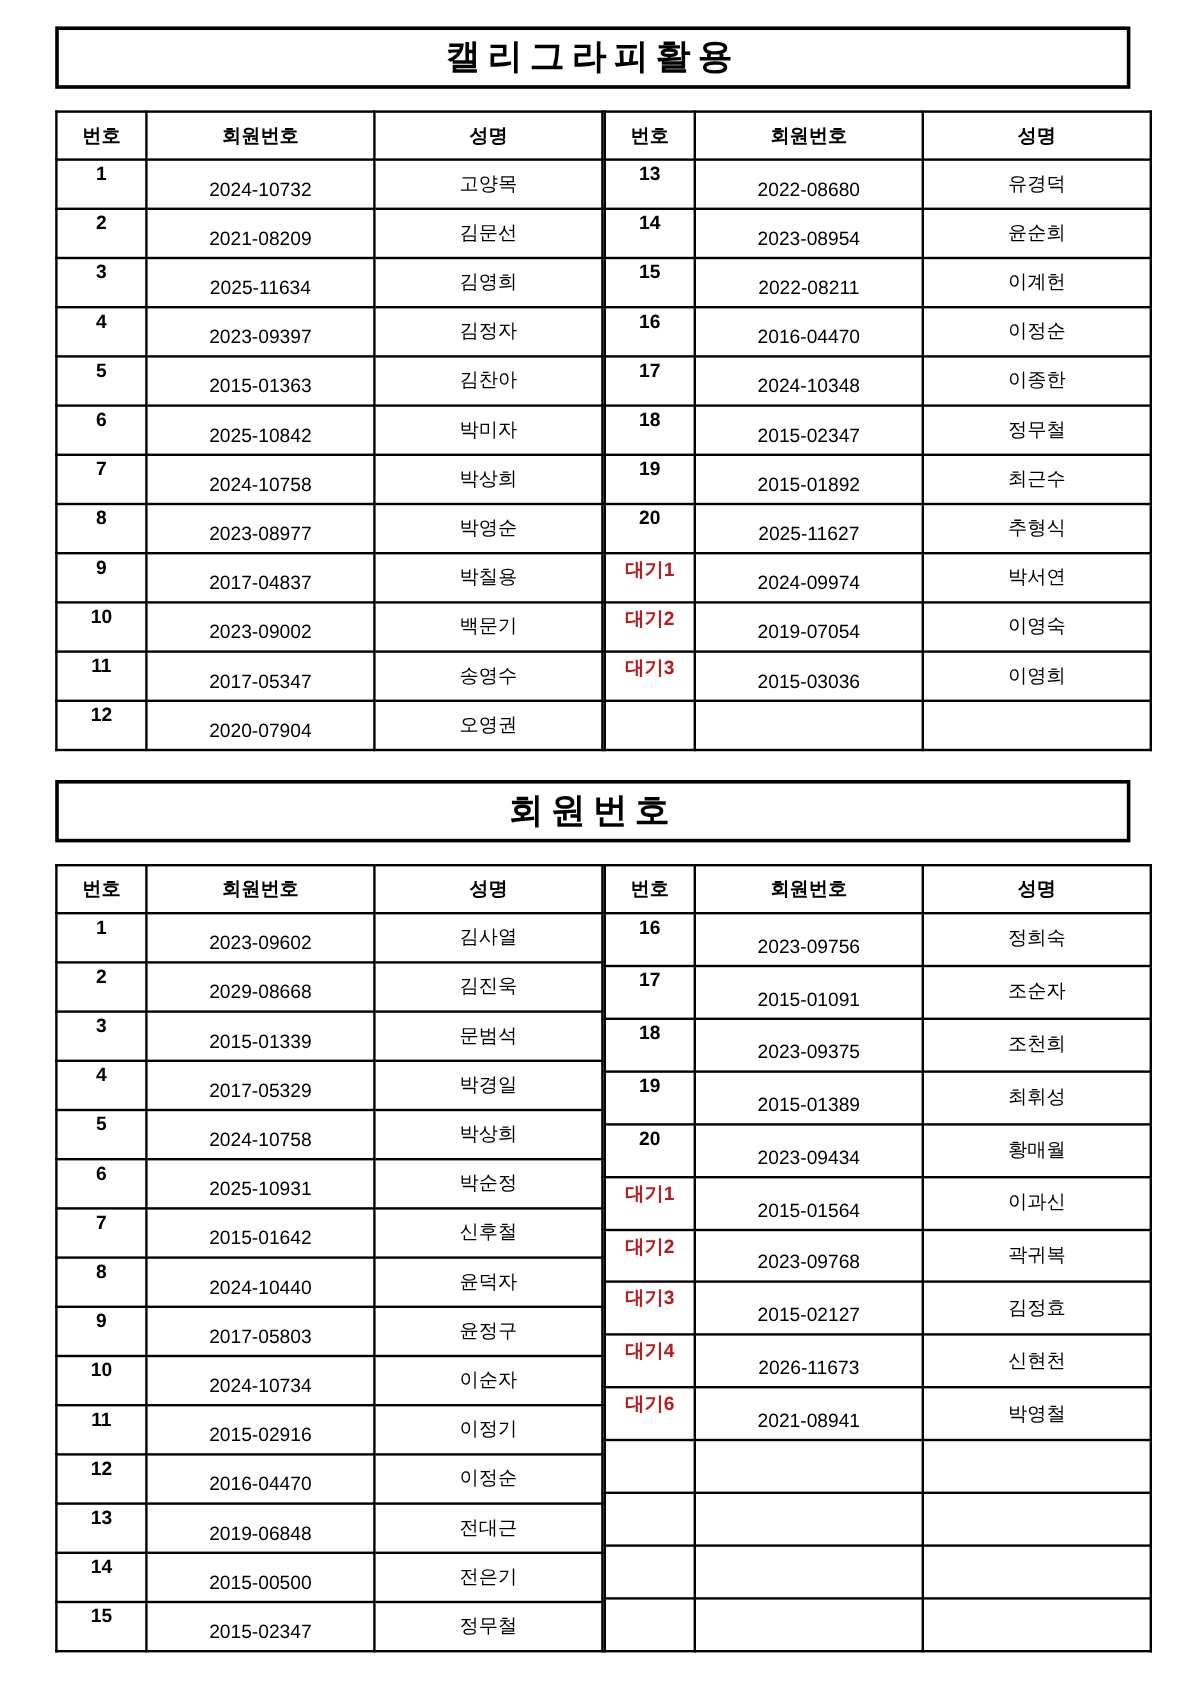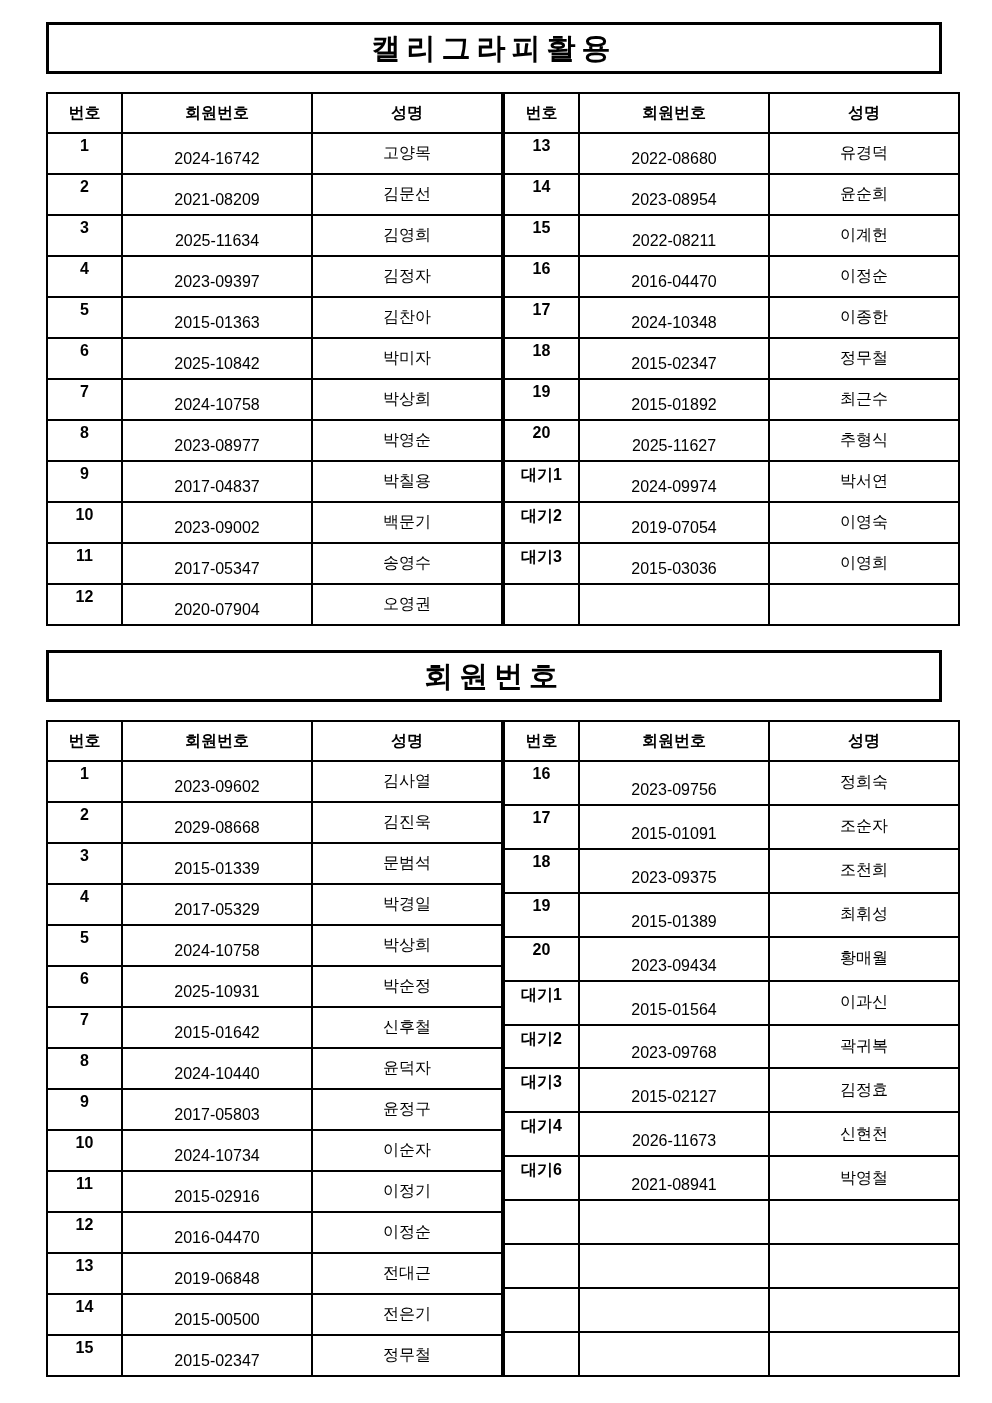--- a/index.html
+++ b/index.html
@@ -66,21 +66,21 @@
   col.c-mem { width: 190px; }
   col.c-name { width: 190px; }
 
   td.no {
     font-weight: bold;
     font-size: 17px;
     vertical-align: top;
     padding-top: 3px;
   }
   td.no.wait {
-    color: #000000;
+    color: #b91c1c;
     font-size: 16px;
   }
   td.mem {
     font-size: 16px;
     vertical-align: bottom;
     padding-bottom: 5px;
   }
   td.name {
     font-size: 17px;
     vertical-align: middle;
@@ -106,21 +106,21 @@
         <thead>
           <tr>
             <th>번호</th>
             <th>회원번호</th>
             <th>성명</th>
           </tr>
         </thead>
         <tbody id="s0-left">
             <tr>
               <td class="no">1</td>
-              <td class="mem">2024-16742</td>
+              <td class="mem">2024-10732</td>
               <td class="name">고양목</td>
             </tr>
             <tr>
               <td class="no">2</td>
               <td class="mem">2021-08209</td>
               <td class="name">김문선</td>
             </tr>
             <tr>
               <td class="no">3</td>
               <td class="mem">2025-11634</td>

